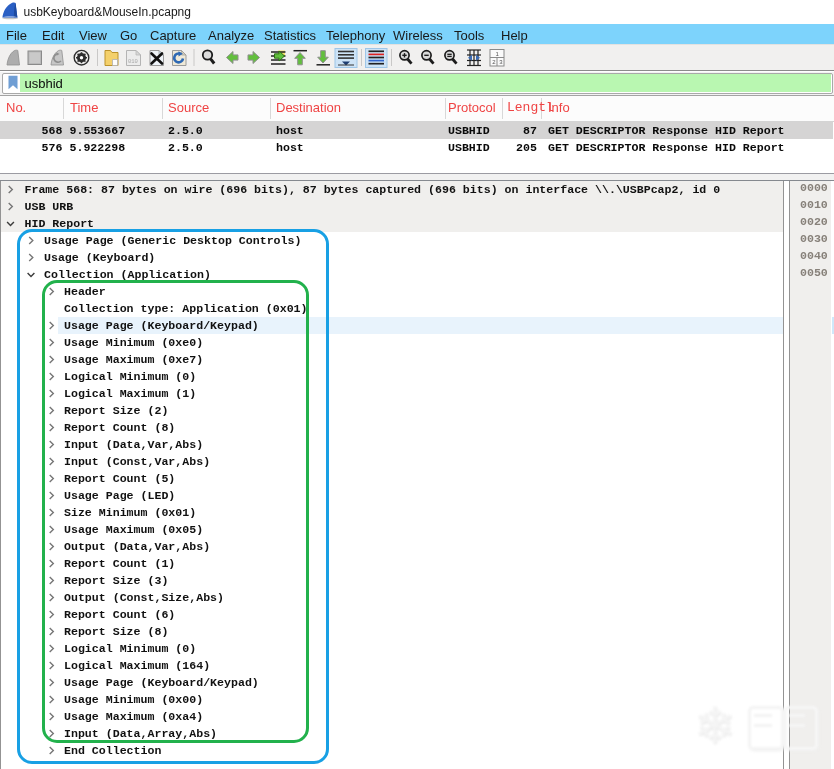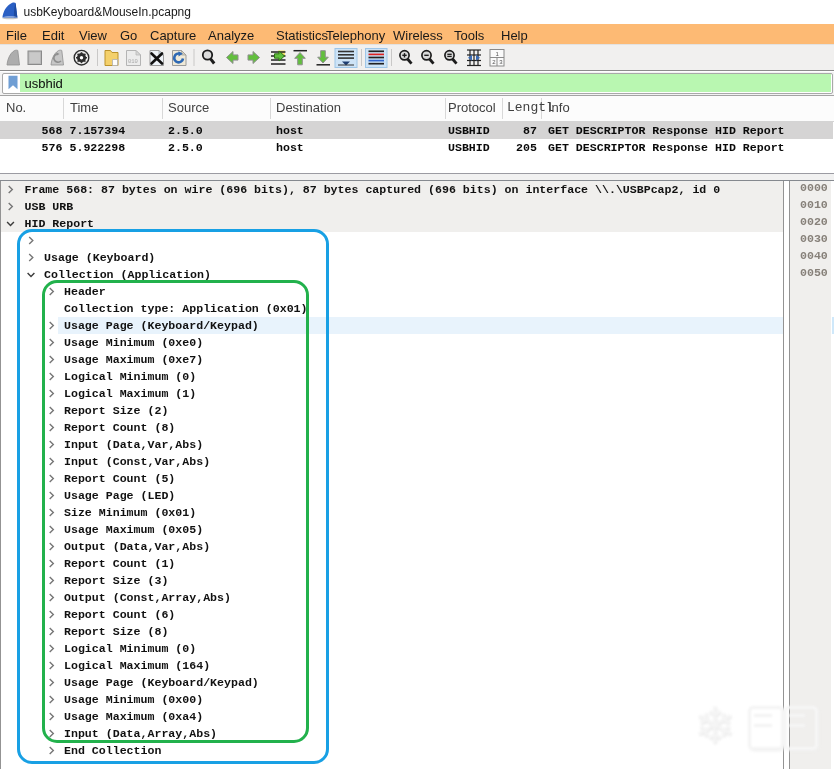--- a/index.html
+++ b/index.html
@@ -12,28 +12,28 @@
 
 <div class="abs" style="left:0;top:0;width:834px;height:24px;background:#ffffff;"></div>
 <svg class="abs" style="left:0;top:0;" width="30" height="24" viewBox="0 0 30 24">
   <ellipse cx="10.2" cy="18.1" rx="8" ry="1.2" fill="#c6c6c6"></ellipse>
   <path d="M2.4 17.4 C3 12.2 5.8 5.6 11.8 2.9 C13.6 2.2 15.2 2.5 15.6 2.9 L17.4 17.4 Z" fill="#2a5fc4"></path>
   <path d="M15.6 2.9 L17.4 17.4 L13.9 17.4 C13.8 12 14.3 6 15.6 2.9 Z" fill="#1d4aa0"></path>
   <path d="M2.4 17.4 C6.5 15.7 13.5 15.6 17.4 17.4 Z" fill="#84a3de"></path>
 </svg>
 <div class="abs" style="left:23.5px;top:4.5px;font-size:12px;color:#1a1a1a;">usbKeyboard&amp;MouseIn.pcapng</div>
 
-<div class="abs" style="left:0;top:24px;width:834px;height:20px;background:#fdba74;font-size:13px;color:#1a1a1a;">
+<div class="abs" style="left:0;top:24px;width:834px;height:20px;background:#7dd3fc;font-size:13px;color:#1a1a1a;">
   <span class="abs" style="left:6px;top:4px;">File</span>
   <span class="abs" style="left:42px;top:4px;">Edit</span>
   <span class="abs" style="left:79px;top:4px;">View</span>
   <span class="abs" style="left:120px;top:4px;">Go</span>
   <span class="abs" style="left:150px;top:4px;">Capture</span>
   <span class="abs" style="left:208px;top:4px;">Analyze</span>
-  <span class="abs" style="left:264px;top:4px;margin-left:12px;">Statistics</span>
+  <span class="abs" style="left:264px;top:4px;">Statistics</span>
   <span class="abs" style="left:326px;top:4px;">Telephony</span>
   <span class="abs" style="left:393px;top:4px;">Wireless</span>
   <span class="abs" style="left:454px;top:4px;">Tools</span>
   <span class="abs" style="left:501px;top:4px;">Help</span>
 </div>
 
 <div class="abs" style="left:0;top:44px;width:834px;height:26px;background:#f1f0ef;border-top:1px solid #e3e2e1;"></div>
 <div class="abs" style="left:0;top:69.5px;width:834px;height:1.5px;background:#8b8b8b;"></div>
 <svg class="abs" style="left:0;top:44px;" width="834" height="26" viewBox="0 0 834 26">
 
@@ -174,32 +174,32 @@
 <svg class="abs" style="left:0;top:96px;" width="834" height="25">
   <g stroke="#d8d8d8" stroke-width="1">
     <line x1="63.5" y1="2" x2="63.5" y2="23"></line>
       <line x1="162.5" y1="2" x2="162.5" y2="23"></line>
     <line x1="270.5" y1="2" x2="270.5" y2="23"></line>
       <line x1="445.5" y1="2" x2="445.5" y2="23"></line>
     <line x1="502.5" y1="2" x2="502.5" y2="23"></line>
       <line x1="541.5" y1="2" x2="541.5" y2="23"></line>
   </g>
 </svg>
-<div class="abs" style="left:0;top:100px;width:834px;height:18px;font-size:13px;color:#404040;">
+<div class="abs" style="left:0;top:100px;width:834px;height:18px;font-size:13px;color:#ef4444;">
   <span class="abs" style="left:6px;">No.</span>
   <span class="abs" style="left:70px;">Time</span>
   <span class="abs" style="left:168px;top:0;">Source</span>
   <span class="abs" style="left:276px;top:0;">Destination</span>
   <span class="abs" style="left:448px;top:0;">Protocol</span>
   <span class="abs" style="left:507px;font-family:Liberation Mono, monospace;">Lengtl</span>
   <span class="abs" style="left:548px;top:0;">Info</span>
 </div>
 
 <div class="abs mono" style="left:0;top:121.5px;width:833px;height:17px;background:#d5d4d4;line-height:17px;color:#0a0a0a;">
-  <span class="abs" style="left:41.5px;top:0;">568</span><span class="abs" style="left:69.5px;top:0;">7.157394</span>
+  <span class="abs" style="left:41.5px;top:0;">568</span><span class="abs" style="left:69.5px;top:0;">9.553667</span>
   <span class="abs" style="left:168px;top:0;">2.5.0</span><span class="abs" style="left:276px;top:0;">host</span>
   <span class="abs" style="left:448px;top:0;">USBHID</span><span class="abs" style="left:523px;top:0;">87</span>
   <span class="abs" style="left:548px;top:0;">GET DESCRIPTOR Response HID Report</span>
 </div>
 <div class="abs mono" style="left:0;top:139px;width:692px;height:17px;line-height:17px;color:#0a0a0a;">
   <span class="abs" style="left:41.5px;top:0;">576</span><span class="abs" style="left:69.5px;top:0;">5.922298</span>
   <span class="abs" style="left:168px;top:0;">2.5.0</span><span class="abs" style="left:276px;top:0;">host</span>
   <span class="abs" style="left:448px;top:0;">USBHID</span><span class="abs" style="left:516px;top:0;">205</span>
   <span class="abs" style="left:548px;top:0;">GET DESCRIPTOR Response HID Report</span>
 </div>
@@ -222,41 +222,42 @@
 <div class="abs mono" style="left:800px;top:215px;color:#87817a;">0020</div>
 <div class="abs mono" style="left:800px;top:232px;color:#87817a;">0030</div>
 <div class="abs mono" style="left:800px;top:249px;color:#87817a;">0040</div>
 <div class="abs mono" style="left:800px;top:266px;color:#87817a;">0050</div>
 <div class="abs" style="left:832px;top:317px;width:2px;height:17px;background:#cfe8fa;"></div>
 
 <div class="abs mono" style="left:0;top:181px;width:784px;color:#141414;">
 <div class="row" style="left:24.5px;top:0px;">Frame 568: 87 bytes on wire (696 bits), 87 bytes captured (696 bits) on interface \\.\USBPcap2, id 0</div>
 <div class="row" style="left:24.5px;top:17px;">USB URB</div>
 <div class="row" style="left:24.5px;top:34px;">HID Report</div>
+<div class="row" style="left:44px;top:51px;">Usage Page (Generic Desktop Controls)</div>
 <div class="row" style="left:44px;top:68px;">Usage (Keyboard)</div>
 <div class="row" style="left:44px;top:85px;">Collection (Application)</div>
 <div class="row" style="left:64px;top:102px;">Header</div>
 <div class="row" style="left:64px;top:119px;">Collection type: Application (0x01)</div>
 <div class="row" style="left:64px;top:136px;">Usage Page (Keyboard/Keypad)</div>
 <div class="row" style="left:64px;top:153px;">Usage Minimum (0xe0)</div>
 <div class="row" style="left:64px;top:170px;">Usage Maximum (0xe7)</div>
 <div class="row" style="left:64px;top:187px;">Logical Minimum (0)</div>
 <div class="row" style="left:64px;top:204px;">Logical Maximum (1)</div>
 <div class="row" style="left:64px;top:221px;">Report Size (2)</div>
 <div class="row" style="left:64px;top:238px;">Report Count (8)</div>
 <div class="row" style="left:64px;top:255px;">Input (Data,Var,Abs)</div>
 <div class="row" style="left:64px;top:272px;">Input (Const,Var,Abs)</div>
 <div class="row" style="left:64px;top:289px;">Report Count (5)</div>
 <div class="row" style="left:64px;top:306px;">Usage Page (LED)</div>
 <div class="row" style="left:64px;top:323px;">Size Minimum (0x01)</div>
 <div class="row" style="left:64px;top:340px;">Usage Maximum (0x05)</div>
 <div class="row" style="left:64px;top:357px;">Output (Data,Var,Abs)</div>
 <div class="row" style="left:64px;top:374px;">Report Count (1)</div>
 <div class="row" style="left:64px;top:391px;">Report Size (3)</div>
-<div class="row" style="left:64px;top:408px;">Output (Const,Array,Abs)</div>
+<div class="row" style="left:64px;top:408px;">Output (Const,Size,Abs)</div>
 <div class="row" style="left:64px;top:425px;">Report Count (6)</div>
 <div class="row" style="left:64px;top:442px;">Report Size (8)</div>
 <div class="row" style="left:64px;top:459px;">Logical Minimum (0)</div>
 <div class="row" style="left:64px;top:476px;">Logical Maximum (164)</div>
 <div class="row" style="left:64px;top:493px;">Usage Page (Keyboard/Keypad)</div>
 <div class="row" style="left:64px;top:510px;">Usage Minimum (0x00)</div>
 <div class="row" style="left:64px;top:527px;">Usage Maximum (0xa4)</div>
 <div class="row" style="left:64px;top:544px;">Input (Data,Array,Abs)</div>
 <div class="row" style="left:64px;top:561px;">End Collection</div>
 </div>

